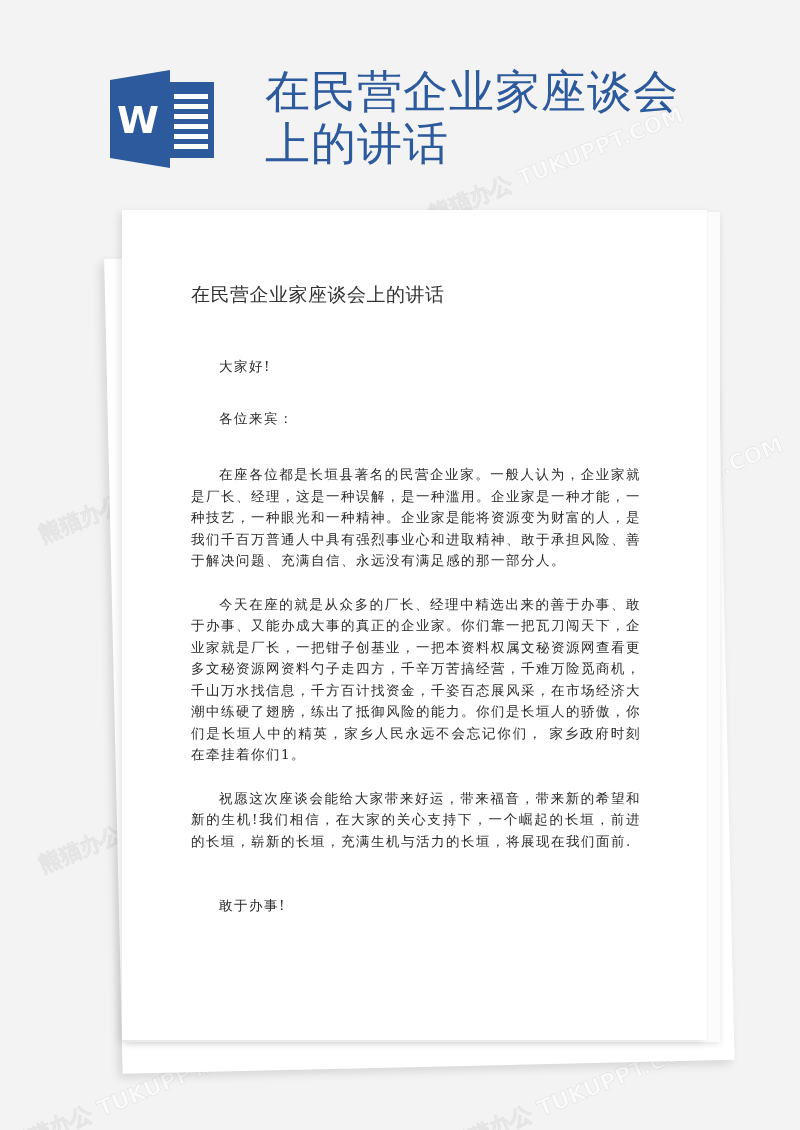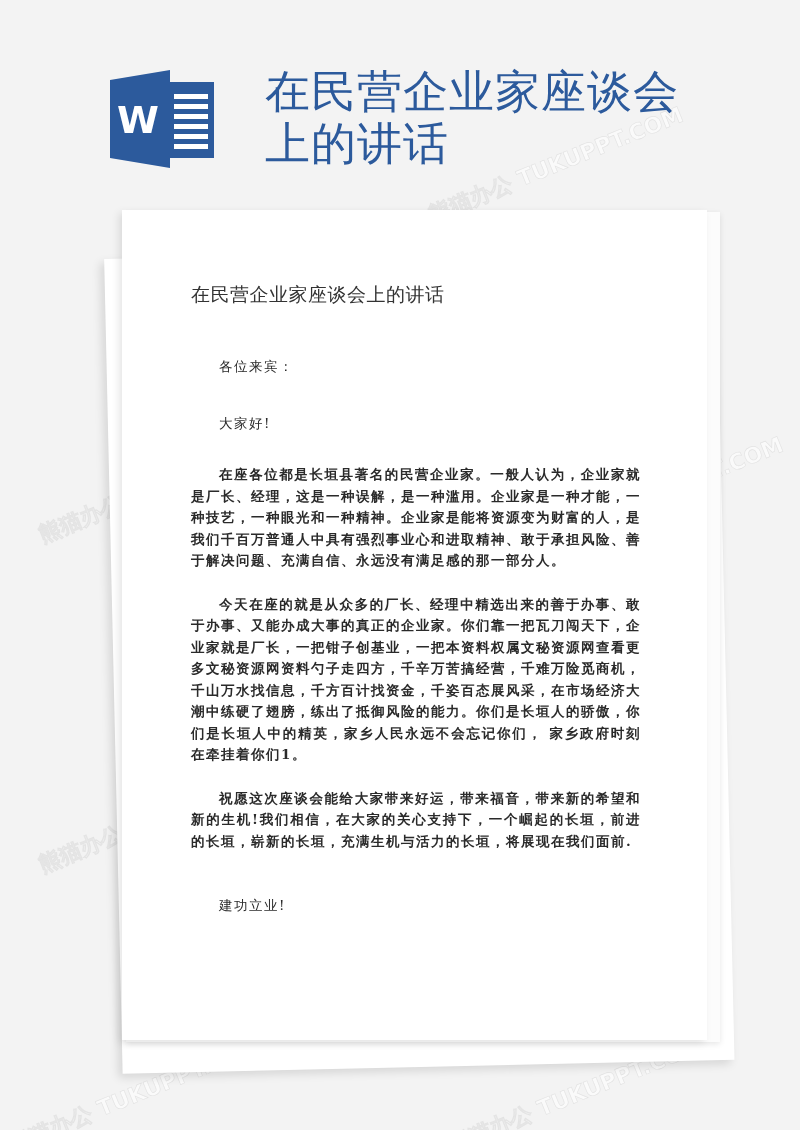--- a/index.html
+++ b/index.html
@@ -37,21 +37,21 @@
     font-size:19px; font-weight:normal; color:#333; letter-spacing:0.5px;
     font-family:"DejaVu Sans", "Liberation Sans", sans-serif;
   }
   .body-text {
     position:absolute; left:69px; top:146px; width:450px;
     font-size:13.5px; color:#2a2a2a; line-height:21.5px; letter-spacing:1.5px;
   }
   .p { margin:0; text-align:justify; }
   .indent { text-indent:28px; }
   .salute { margin:0 0 35px 28px; }
-  .para { margin:0 0 22px 0;font-weight:bold; }
+  .para { margin:0 0 22px 0; }
   .watermark {
     position:absolute; color:rgba(255,255,255,0.55); font-size:22px; font-weight:bold;
     font-family:"DejaVu Sans", sans-serif; transform:rotate(-22deg);
     -webkit-text-stroke:0.6px rgba(190,190,190,0.35); pointer-events:none; white-space:nowrap;
   }
 </style>
 </head>
 <body>
 
 <svg class="word-icon" viewBox="0 0 108 98">
@@ -74,20 +74,20 @@
 <div class="watermark" style="left:30px;top:800px;">熊猫办公 TUKUPPT.COM</div>
 <div class="watermark" style="left:0px;top:1080px;">熊猫办公 TUKUPPT.COM</div>
 <div class="watermark" style="left:440px;top:1080px;">熊猫办公 TUKUPPT.COM</div>
 
 <div class="page-back"></div>
 <div class="page-mid"></div>
 
 <div class="page-front">
   <h2 class="doc-title">在民营企业家座谈会上的讲话</h2>
   <div class="body-text">
+    <p class="p salute" style="margin-bottom:30px;">大家好!</p>
     <p class="p salute">各位来宾：</p>
-    <p class="p salute" style="margin-bottom:30px;">大家好!</p>
     <p class="p indent para">在座各位都是长垣县著名的民营企业家。一般人认为，企业家就是厂长、经理，这是一种误解，是一种滥用。企业家是一种才能，一种技艺，一种眼光和一种精神。企业家是能将资源变为财富的人，是我们千百万普通人中具有强烈事业心和进取精神、敢于承担风险、善于解决问题、充满自信、永远没有满足感的那一部分人。</p>
     <p class="p indent para">今天在座的就是从众多的厂长、经理中精选出来的善于办事、敢于办事、又能办成大事的真正的企业家。你们靠一把瓦刀闯天下，企业家就是厂长，一把钳子创基业，一把本资料权属文秘资源网查看更多文秘资源网资料勺子走四方，千辛万苦搞经营，千难万险觅商机，千山万水找信息，千方百计找资金，千姿百态展风采，在市场经济大潮中练硬了翅膀，练出了抵御风险的能力。你们是长垣人的骄傲，你们是长垣人中的精英，家乡人民永远不会忘记你们， 家乡政府时刻在牵挂着你们1。</p>
     <p class="p indent para" style="margin-bottom:43px;">祝愿这次座谈会能给大家带来好运，带来福音，带来新的希望和新的生机!我们相信，在大家的关心支持下，一个崛起的长垣，前进的长垣，崭新的长垣，充满生机与活力的长垣，将展现在我们面前.</p>
-    <p class="p indent">建功立业!</p>
+    <p class="p indent">敢于办事!</p>
   </div>
 </div>
 
 </body></html>

